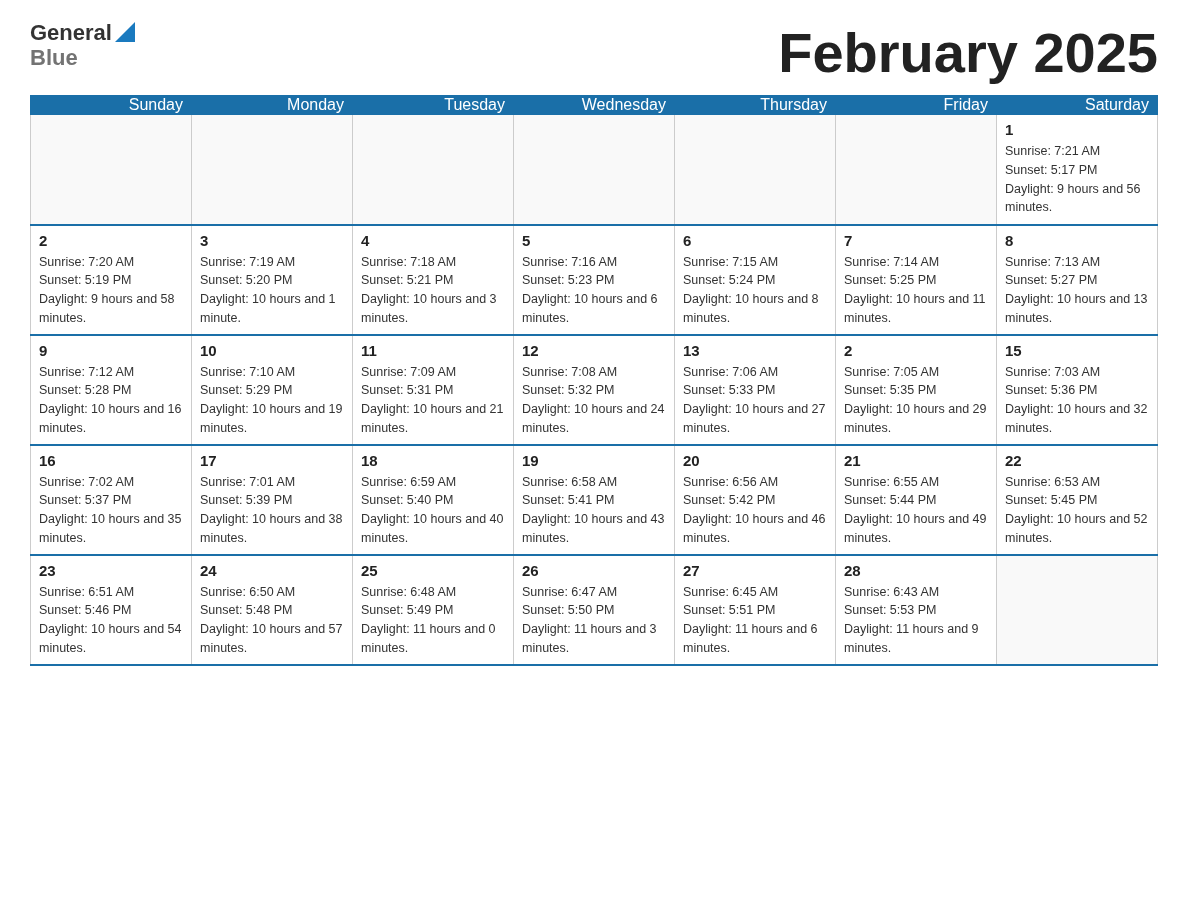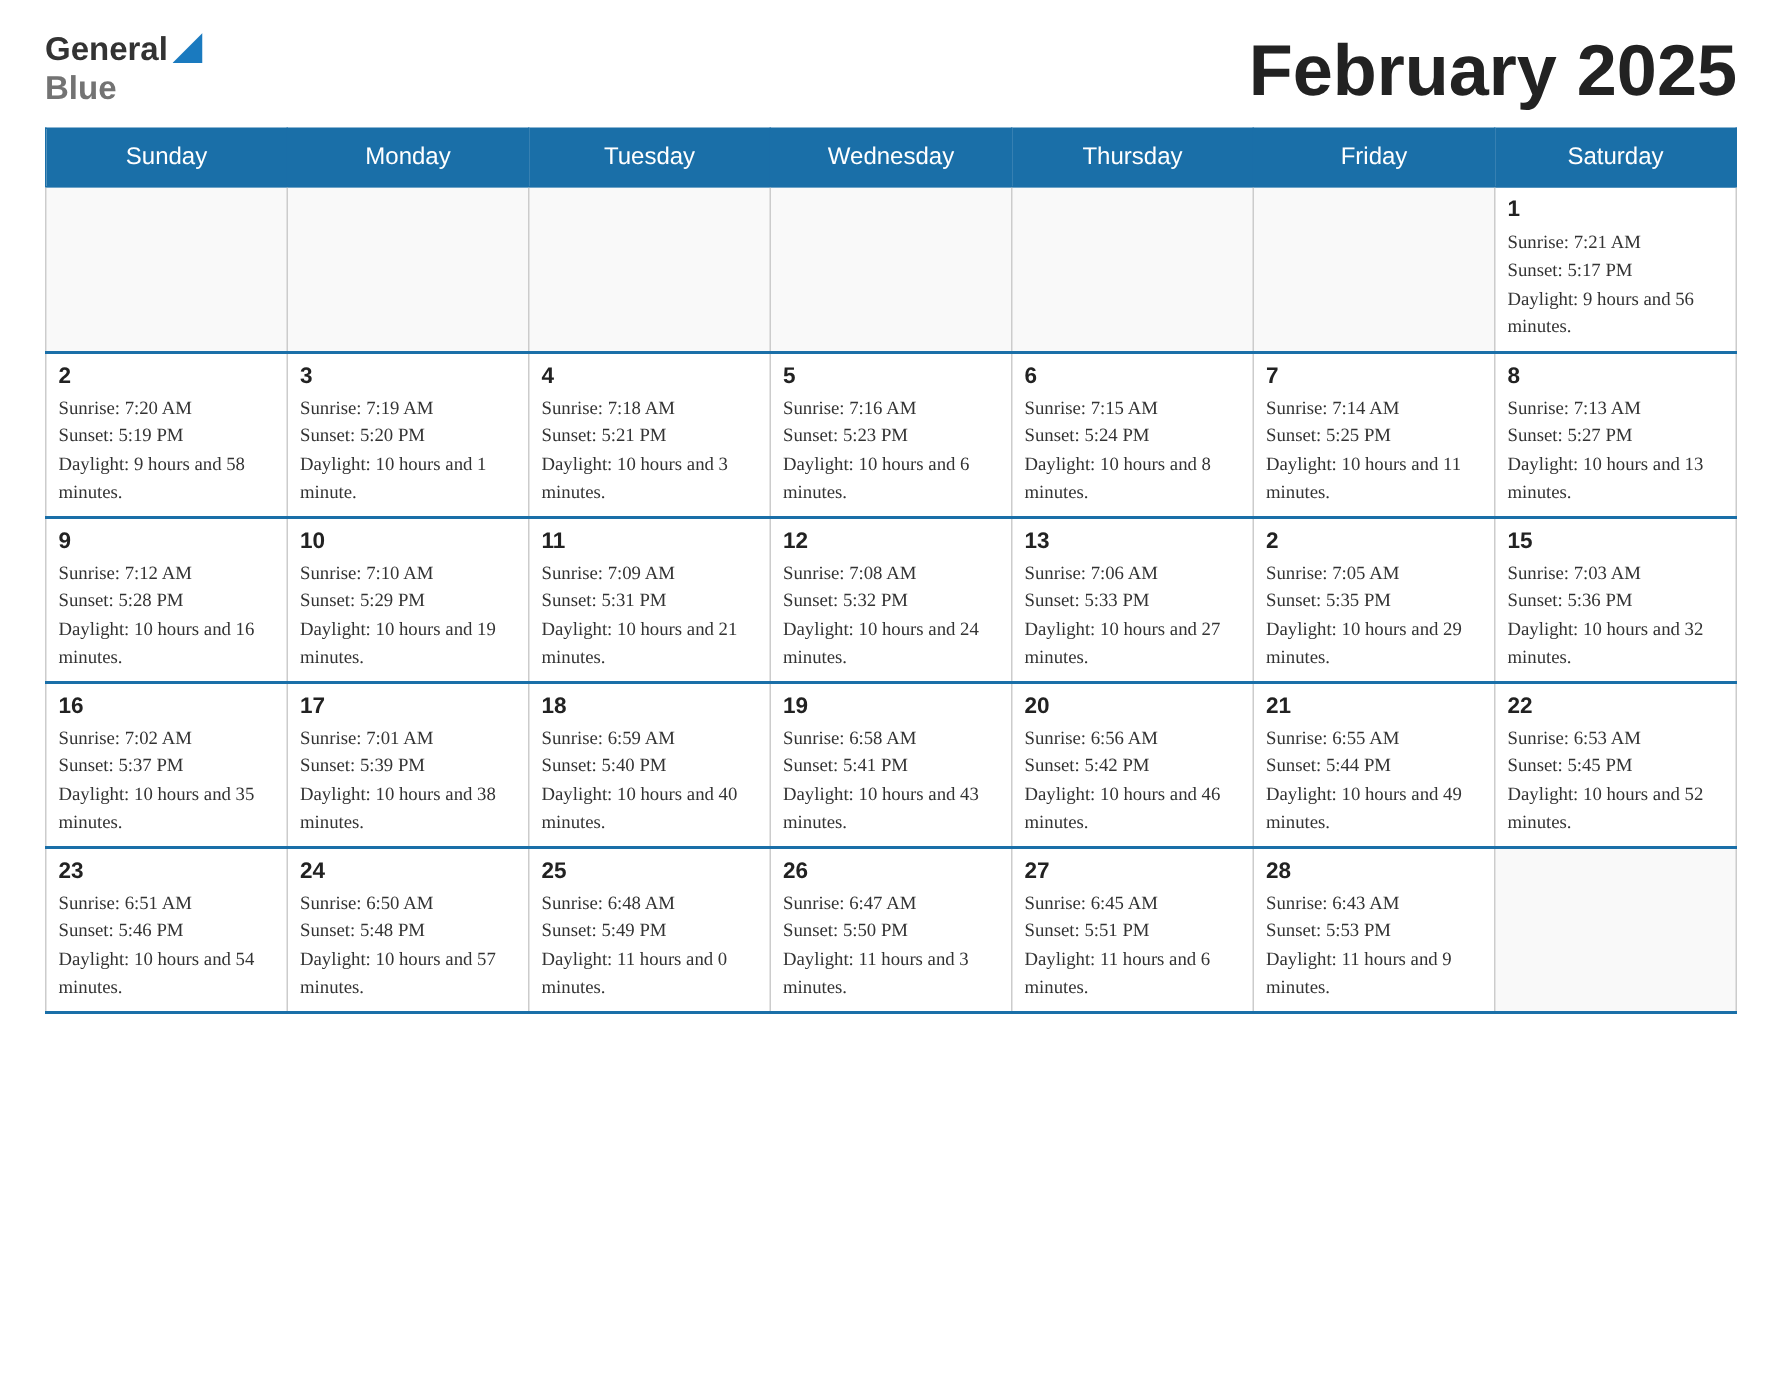--- a/index.html
+++ b/index.html
@@ -27,39 +27,39 @@
     }
     .logo-text-blue {
       font-size: 22px;
       font-weight: bold;
       color: #737373;
     }
     .title-section {
       text-align: right;
     }
     .calendar-title {
-      font-size: 48px;
+      font-size: 56px;
       font-weight: bold;
       color: #222;
     }
     .calendar-subtitle {
       font-size: 20px;
       color: #555;
       margin-top: 4px;
     }
     .calendar {
       width: 100%;
       border-collapse: collapse;
       margin-top: 10px;
     }
     .calendar thead th {
       background-color: #1a6fa8;
       color: #fff;
-      padding: 10px 8px;
-      text-align: center;
+      padding: 0 8px;
+      text-align: right;
       font-size: 16px;
       font-weight: normal;
       border: 1px solid #1a6fa8;
       margin-top: 20px;
     }
     .calendar tbody td {
       vertical-align: top;
       border: 1px solid #ccc;
       padding: 6px 8px;
       width: 14.28%;
@@ -74,21 +74,20 @@
       font-size: 15px;
       font-weight: bold;
       color: #222;
       display: block;
       margin-bottom: 4px;
     }
     .day-info {
       font-size: 12.5px;
       color: #333;
       line-height: 1.5;
-      font-family: Liberation Serif, serif;
     }
     .empty-cell {
       background: #f9f9f9;
     }
     .row-week td {
       height: 110px;
     }
   </style>
 </head>
 <body>

